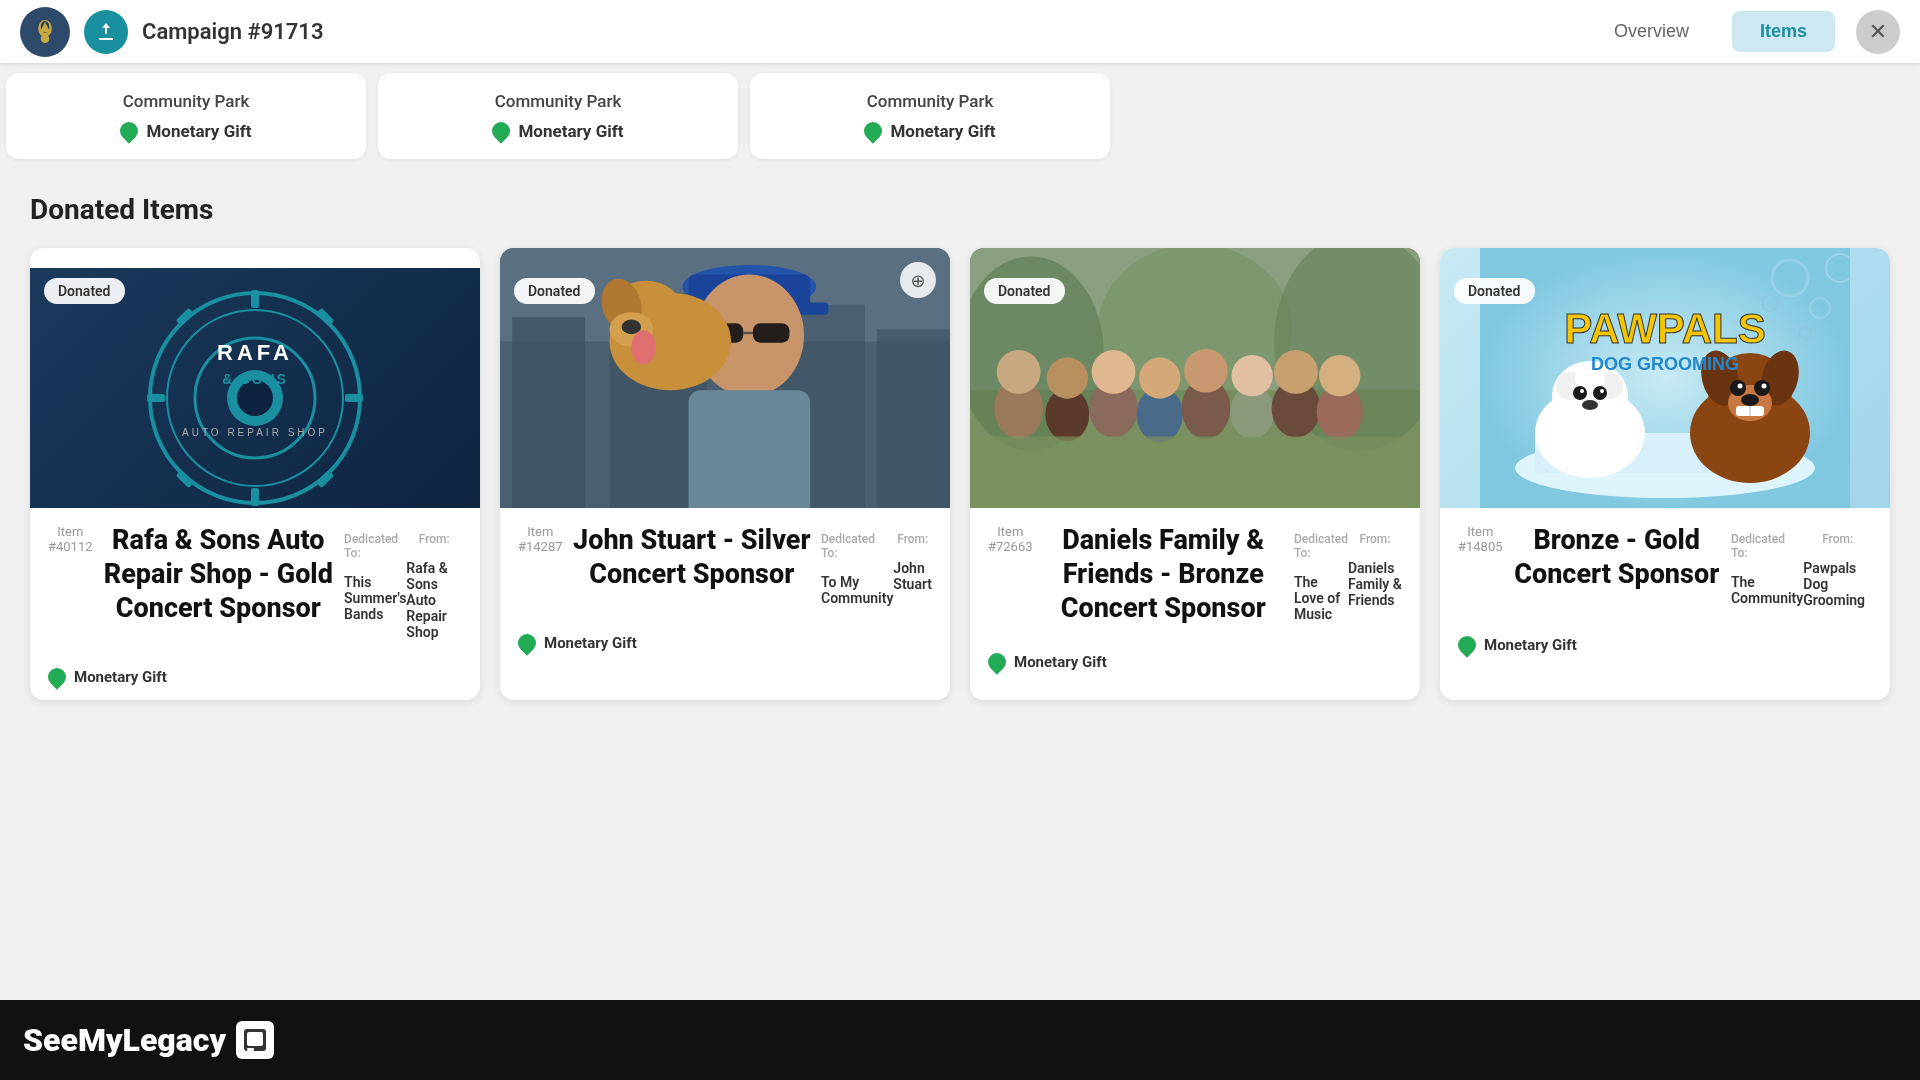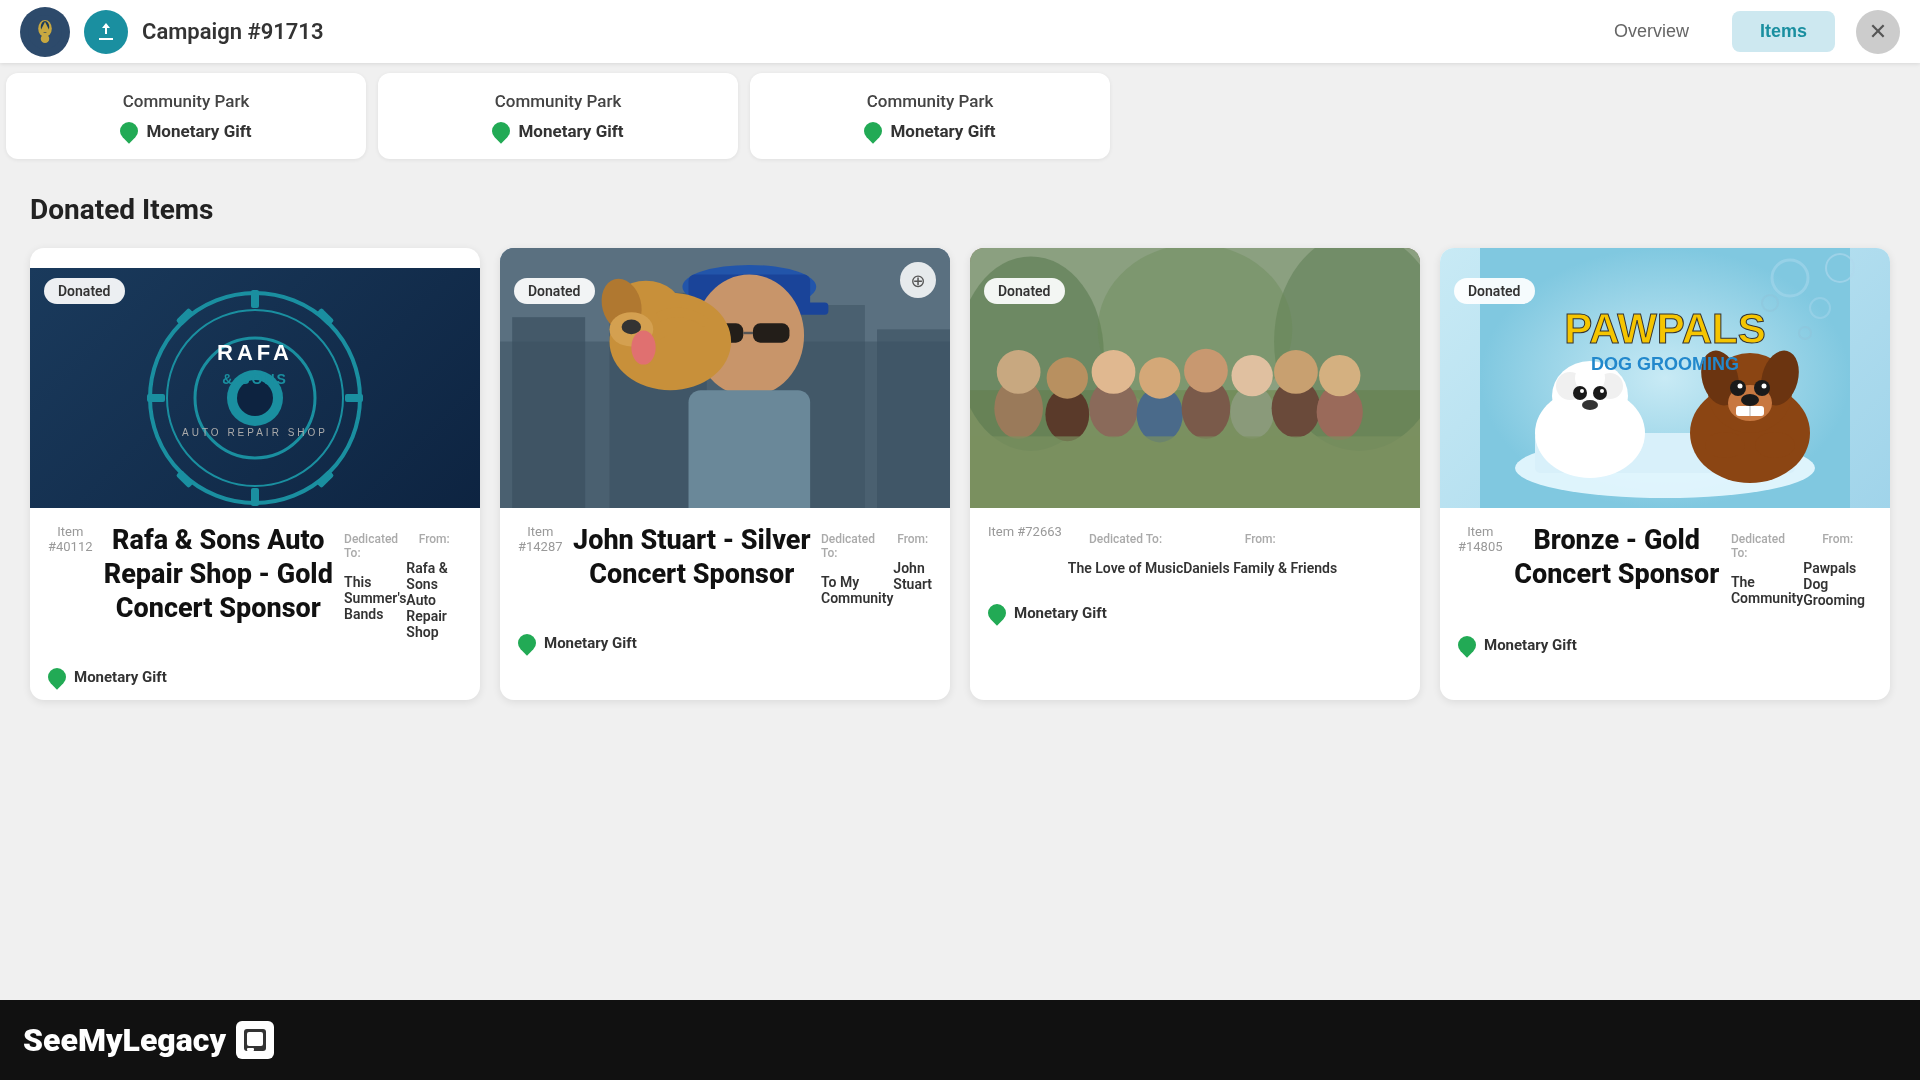--- a/index.html
+++ b/index.html
@@ -529,20 +529,21 @@
             <ellipse cx="304" cy="158" rx="19" ry="23" fill="#9a6a5a"></ellipse>
             <circle cx="304" cy="128" r="17" fill="#d4b080"></circle>
 
             <rect x="0" y="178" width="370" height="82" fill="#7a9060" opacity="0.7"></rect>
           </svg>
         </div>
         <div class="donated-badge">Donated</div>
       </div>
       <div class="item-body">
         <span class="item-number">Item #72663</span>
+        <div class="item-name">Daniels Family &amp; Friends - Bronze Concert Sponsor</div>
         <div class="item-meta">
           <div class="item-meta-col">
             <span class="item-meta-label">Dedicated To:</span>
             <span class="item-meta-value">The Love of Music</span>
           </div>
           <div class="item-meta-col">
             <span class="item-meta-label">From:</span>
             <span class="item-meta-value">Daniels Family &amp; Friends</span>
           </div>
         </div>

